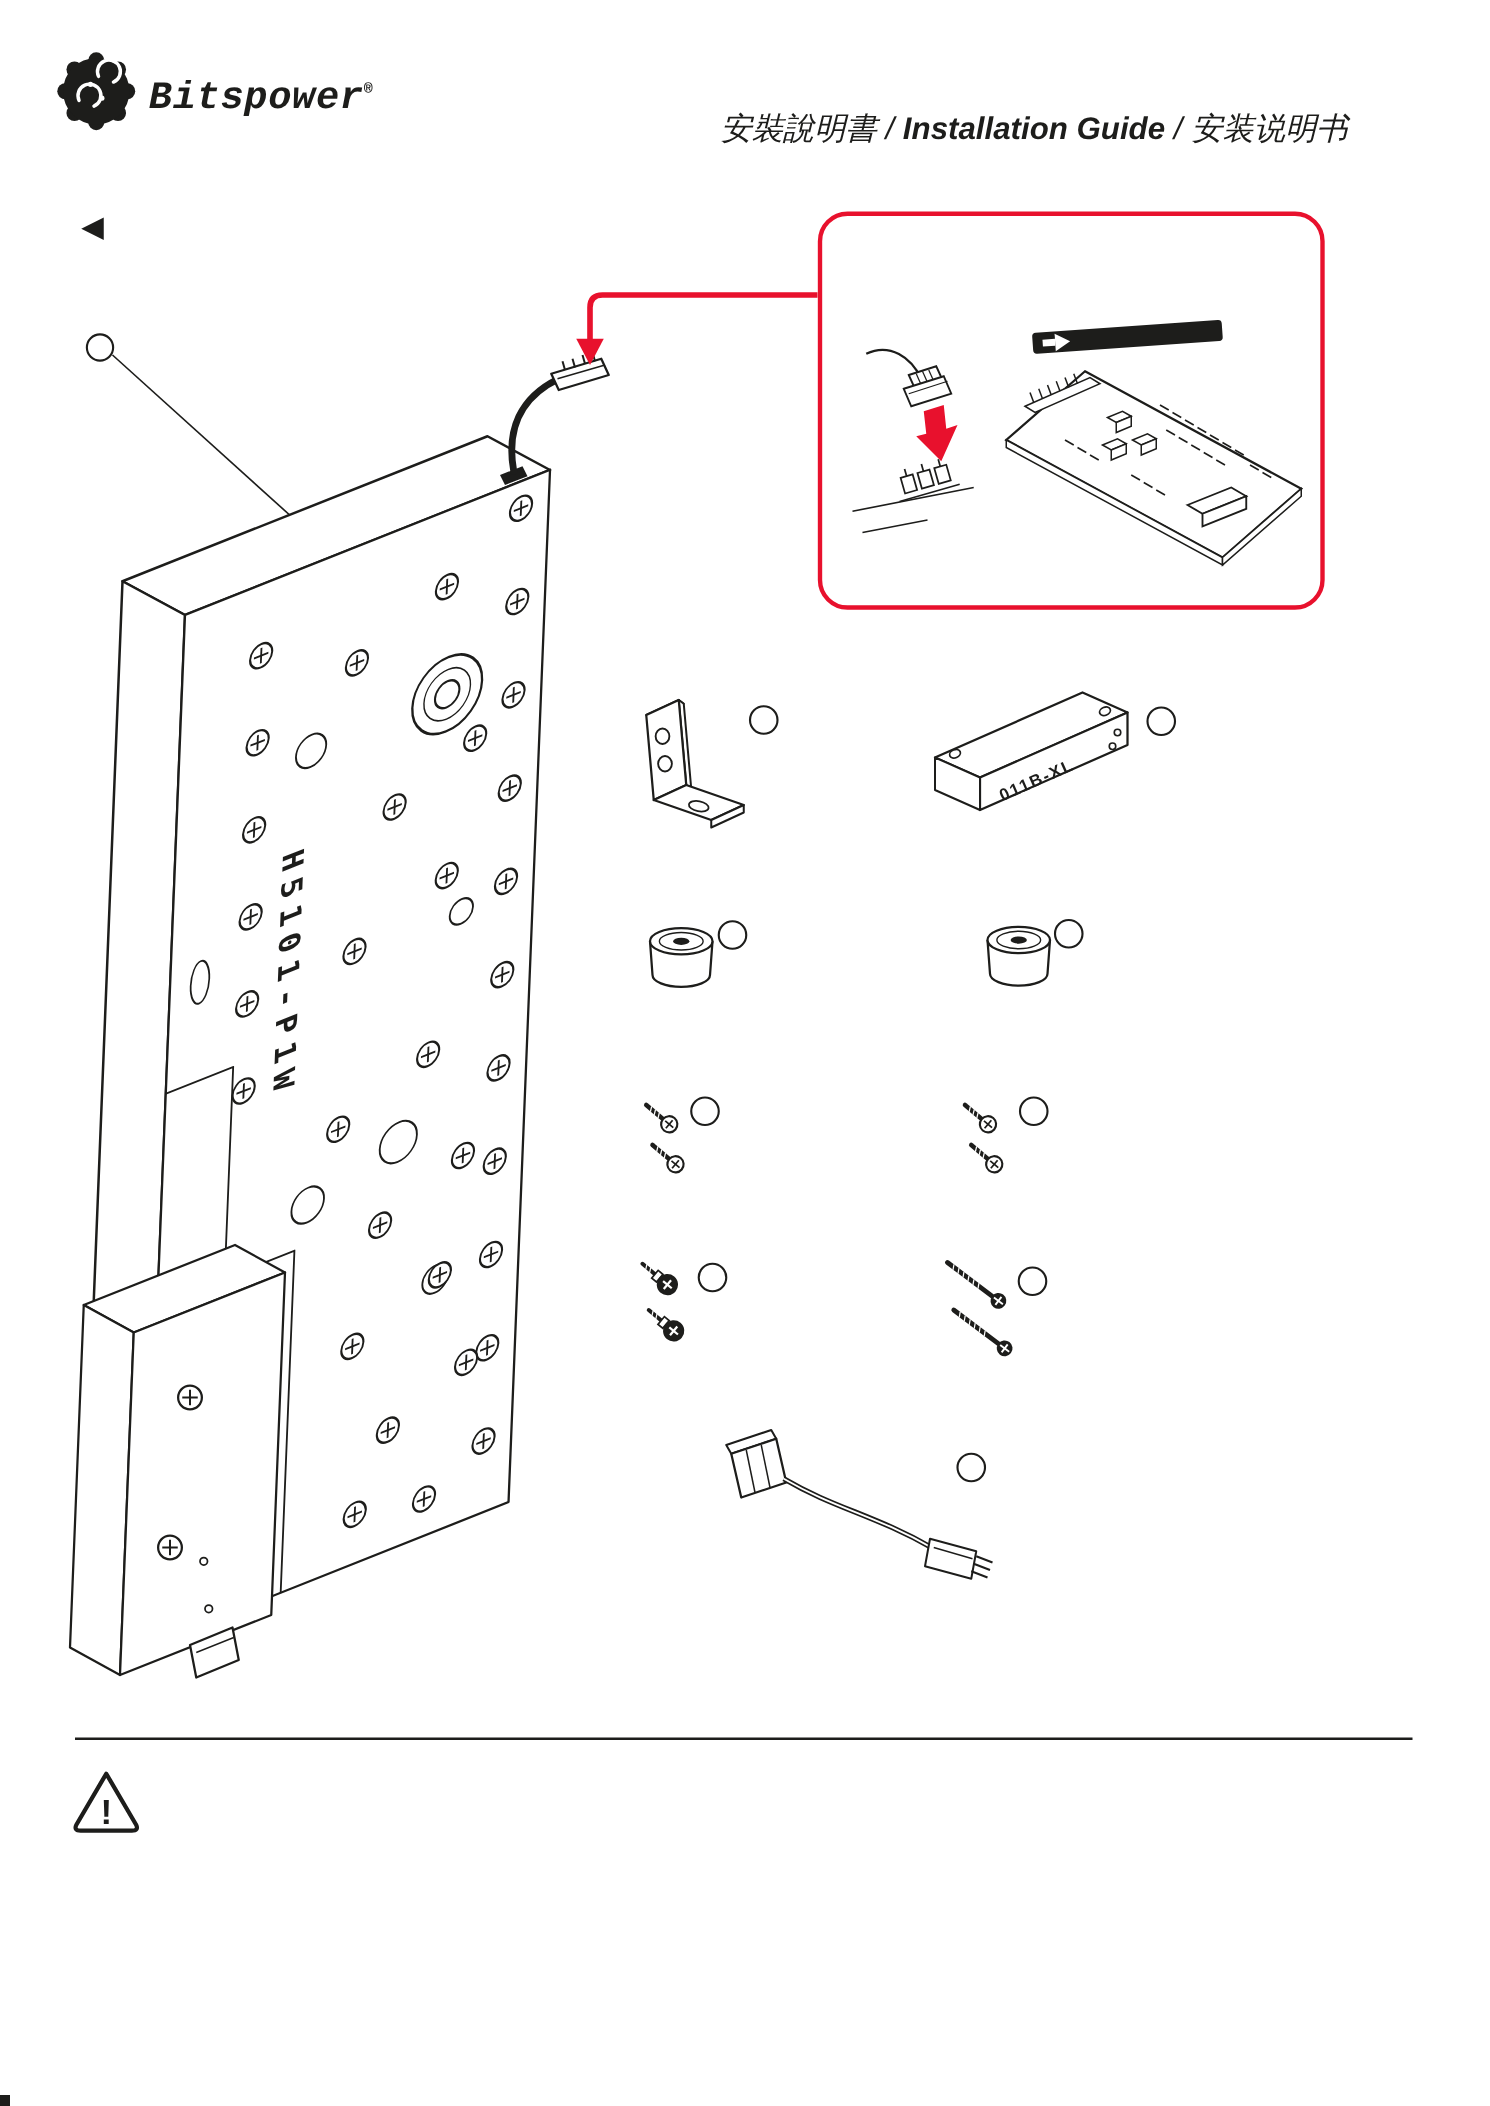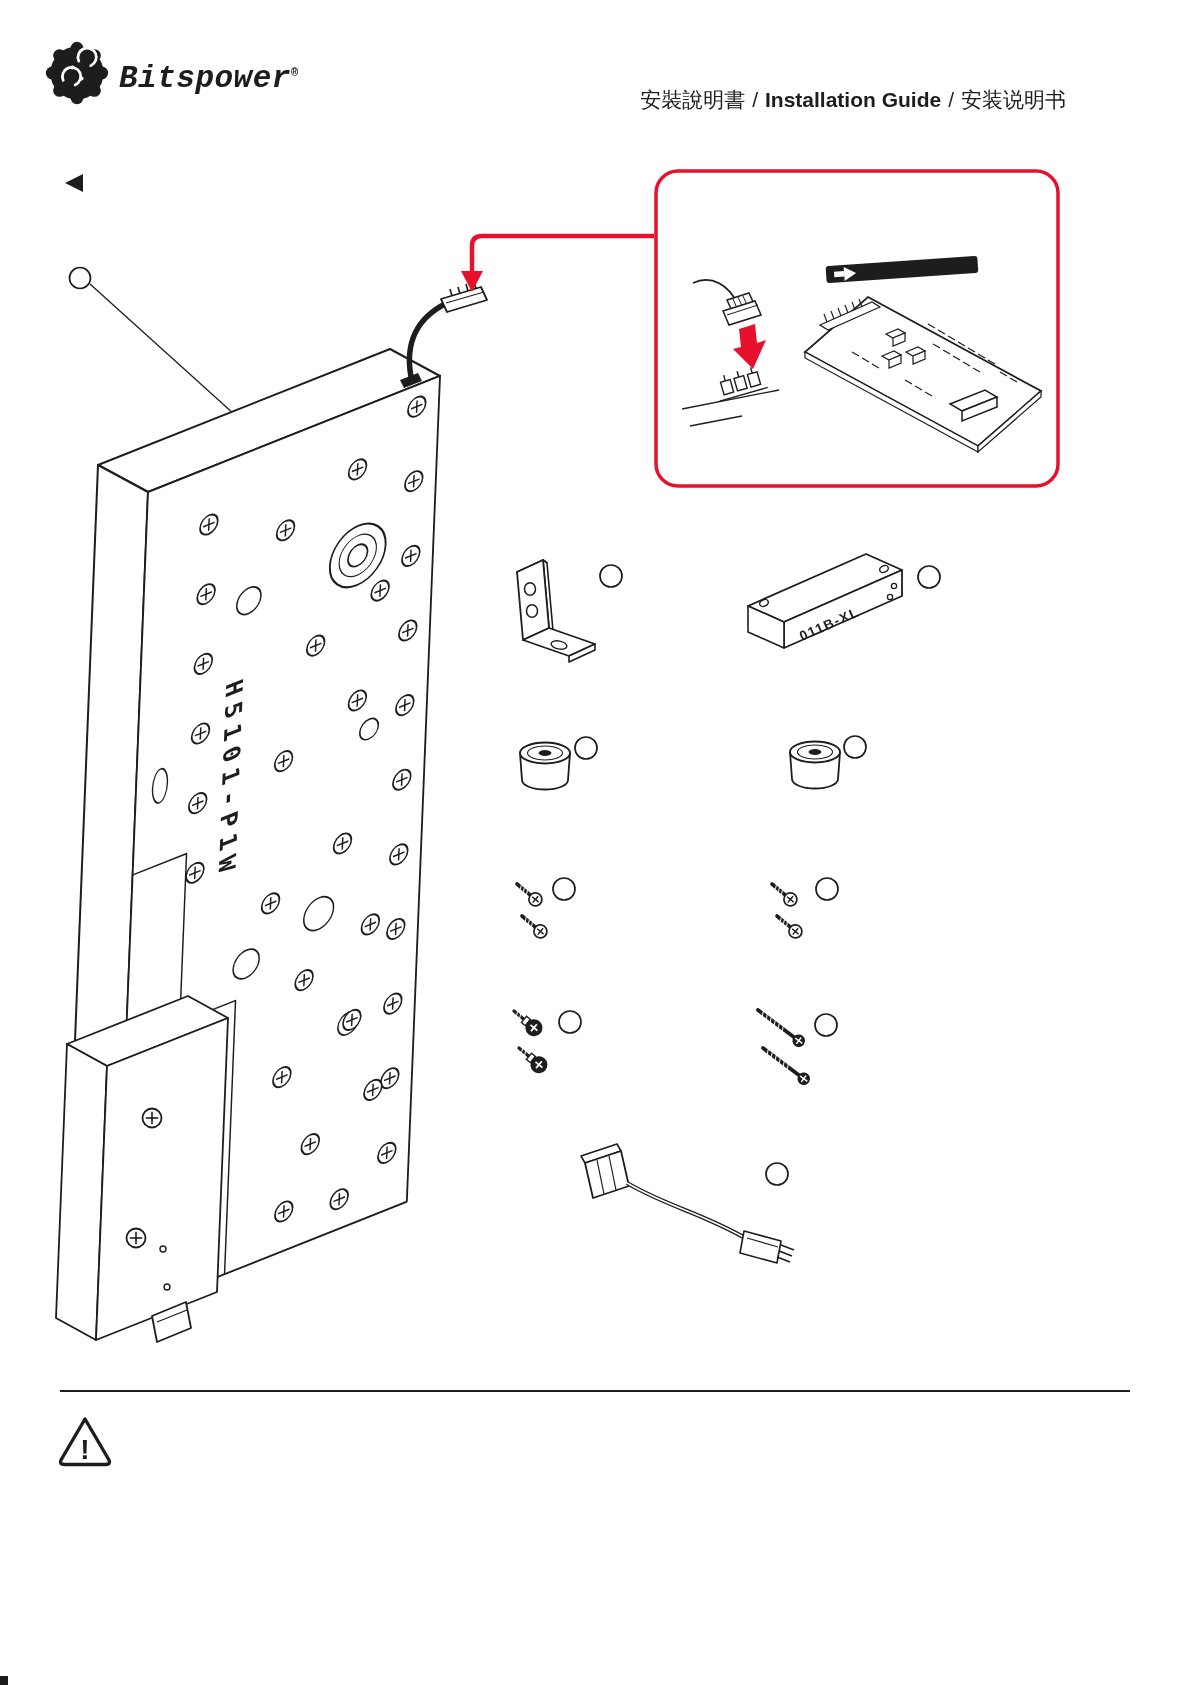--- a/index.html
+++ b/index.html
@@ -4,21 +4,21 @@
 <style>
   * { margin:0; padding:0; box-sizing:border-box; }
   html,body { background:#ffffff; }
   body {
     width:1192px; height:1685px; position:relative; overflow:hidden;
     font-family:"Liberation Sans", sans-serif; color:#1d1d1b;
   }
   .header-logo { position:absolute; left:44px; top:40px; display:flex; align-items:center;font-family:Liberation Mono, monospace; }
   .brand-text { font-size:31px; font-weight:bold; font-style:italic; letter-spacing:.5px; margin-left:9px; margin-top:11px; }
   .brand-text .reg { font-size:12px; font-style:normal; vertical-align:super; font-weight:bold; }
-  .guide-title { position:absolute; top:86px; right:126px; font-size:21px; white-space:nowrap; }
+  .guide-title { position:absolute; top:86px; right:114px; font-size:25px; white-space:nowrap;font-style:italic; }
   .guide-title .en { font-weight:bold; }
   .guide-title .sep { margin:0 7px; }
   .footer-rule { position:absolute; left:60px; top:1390px; width:1070px; height:0; border-top:2px solid #1d1d1b; }
   .corner-mark { position:absolute; left:0; top:1676px; width:8px; height:9px; background:#1d1d1b; }
   svg.layer { position:absolute; left:0; top:0; }
   text { fill:#1d1d1b; }
 </style>
 </head>
 <body>
 

